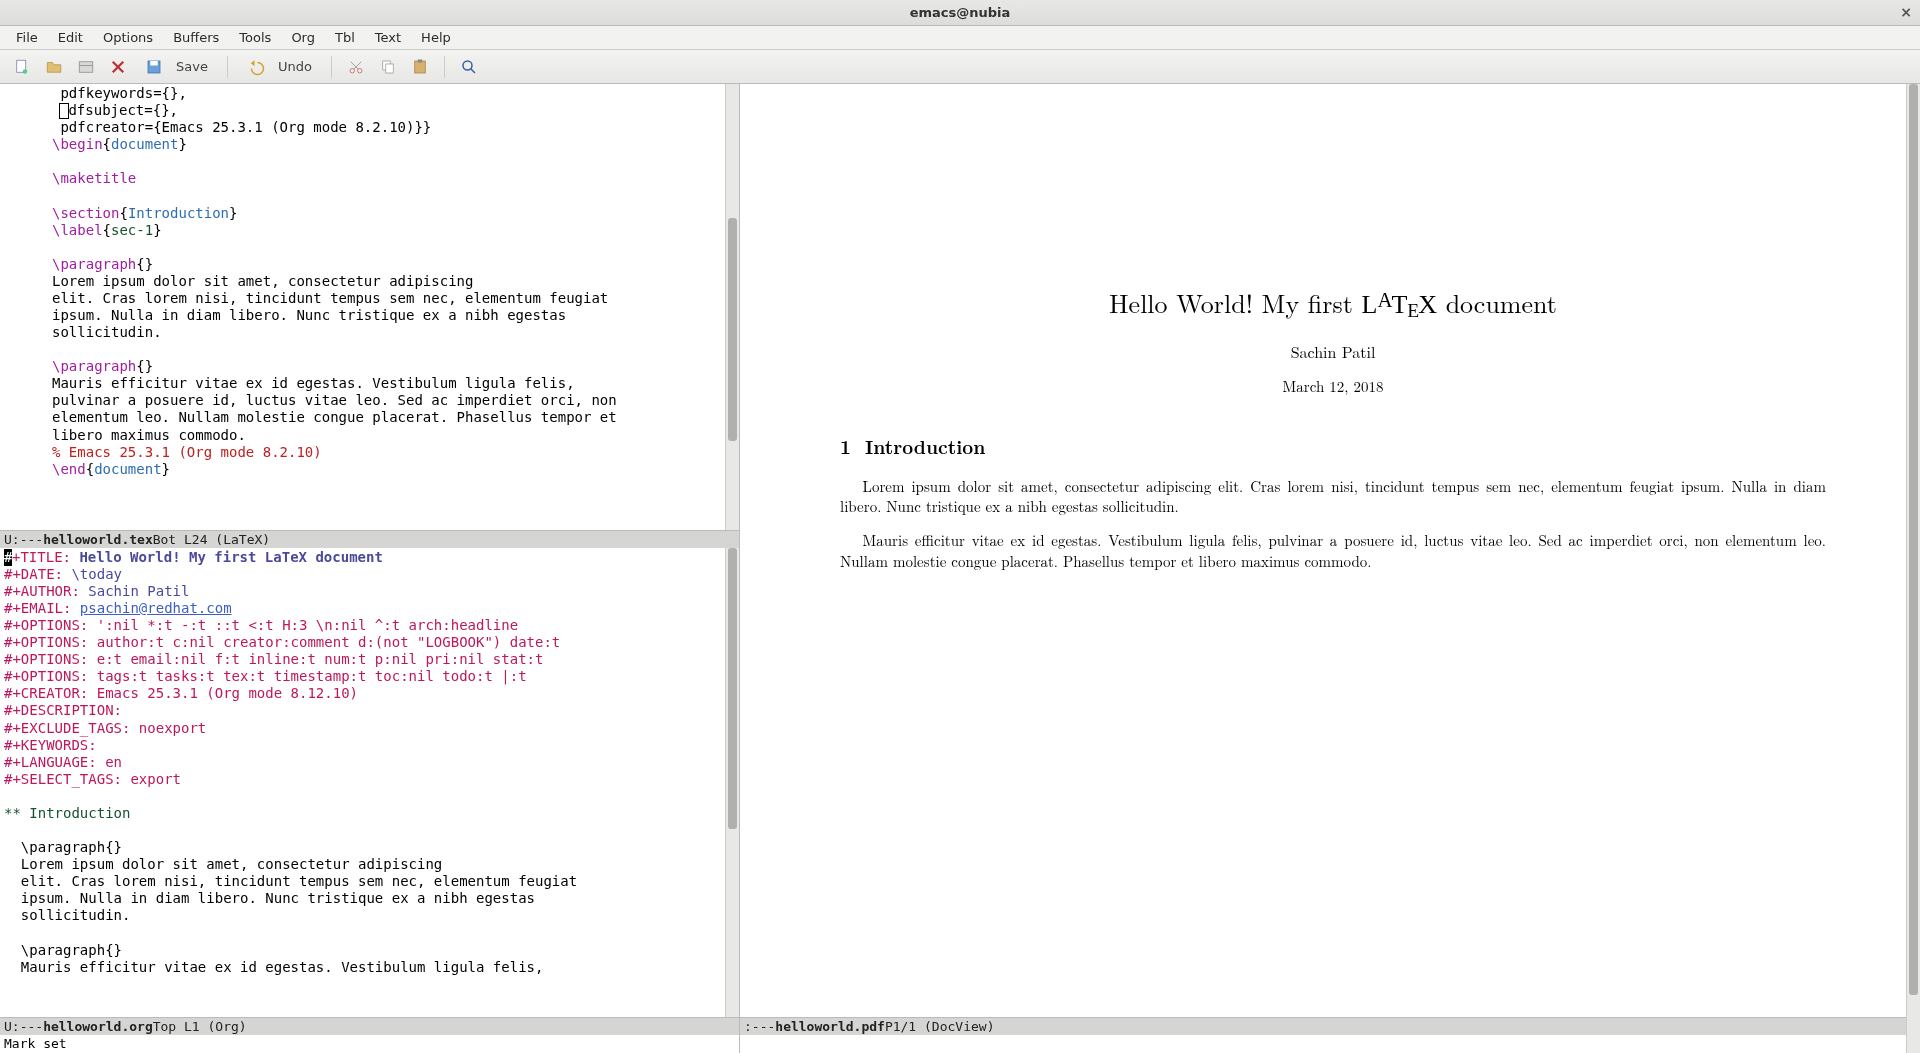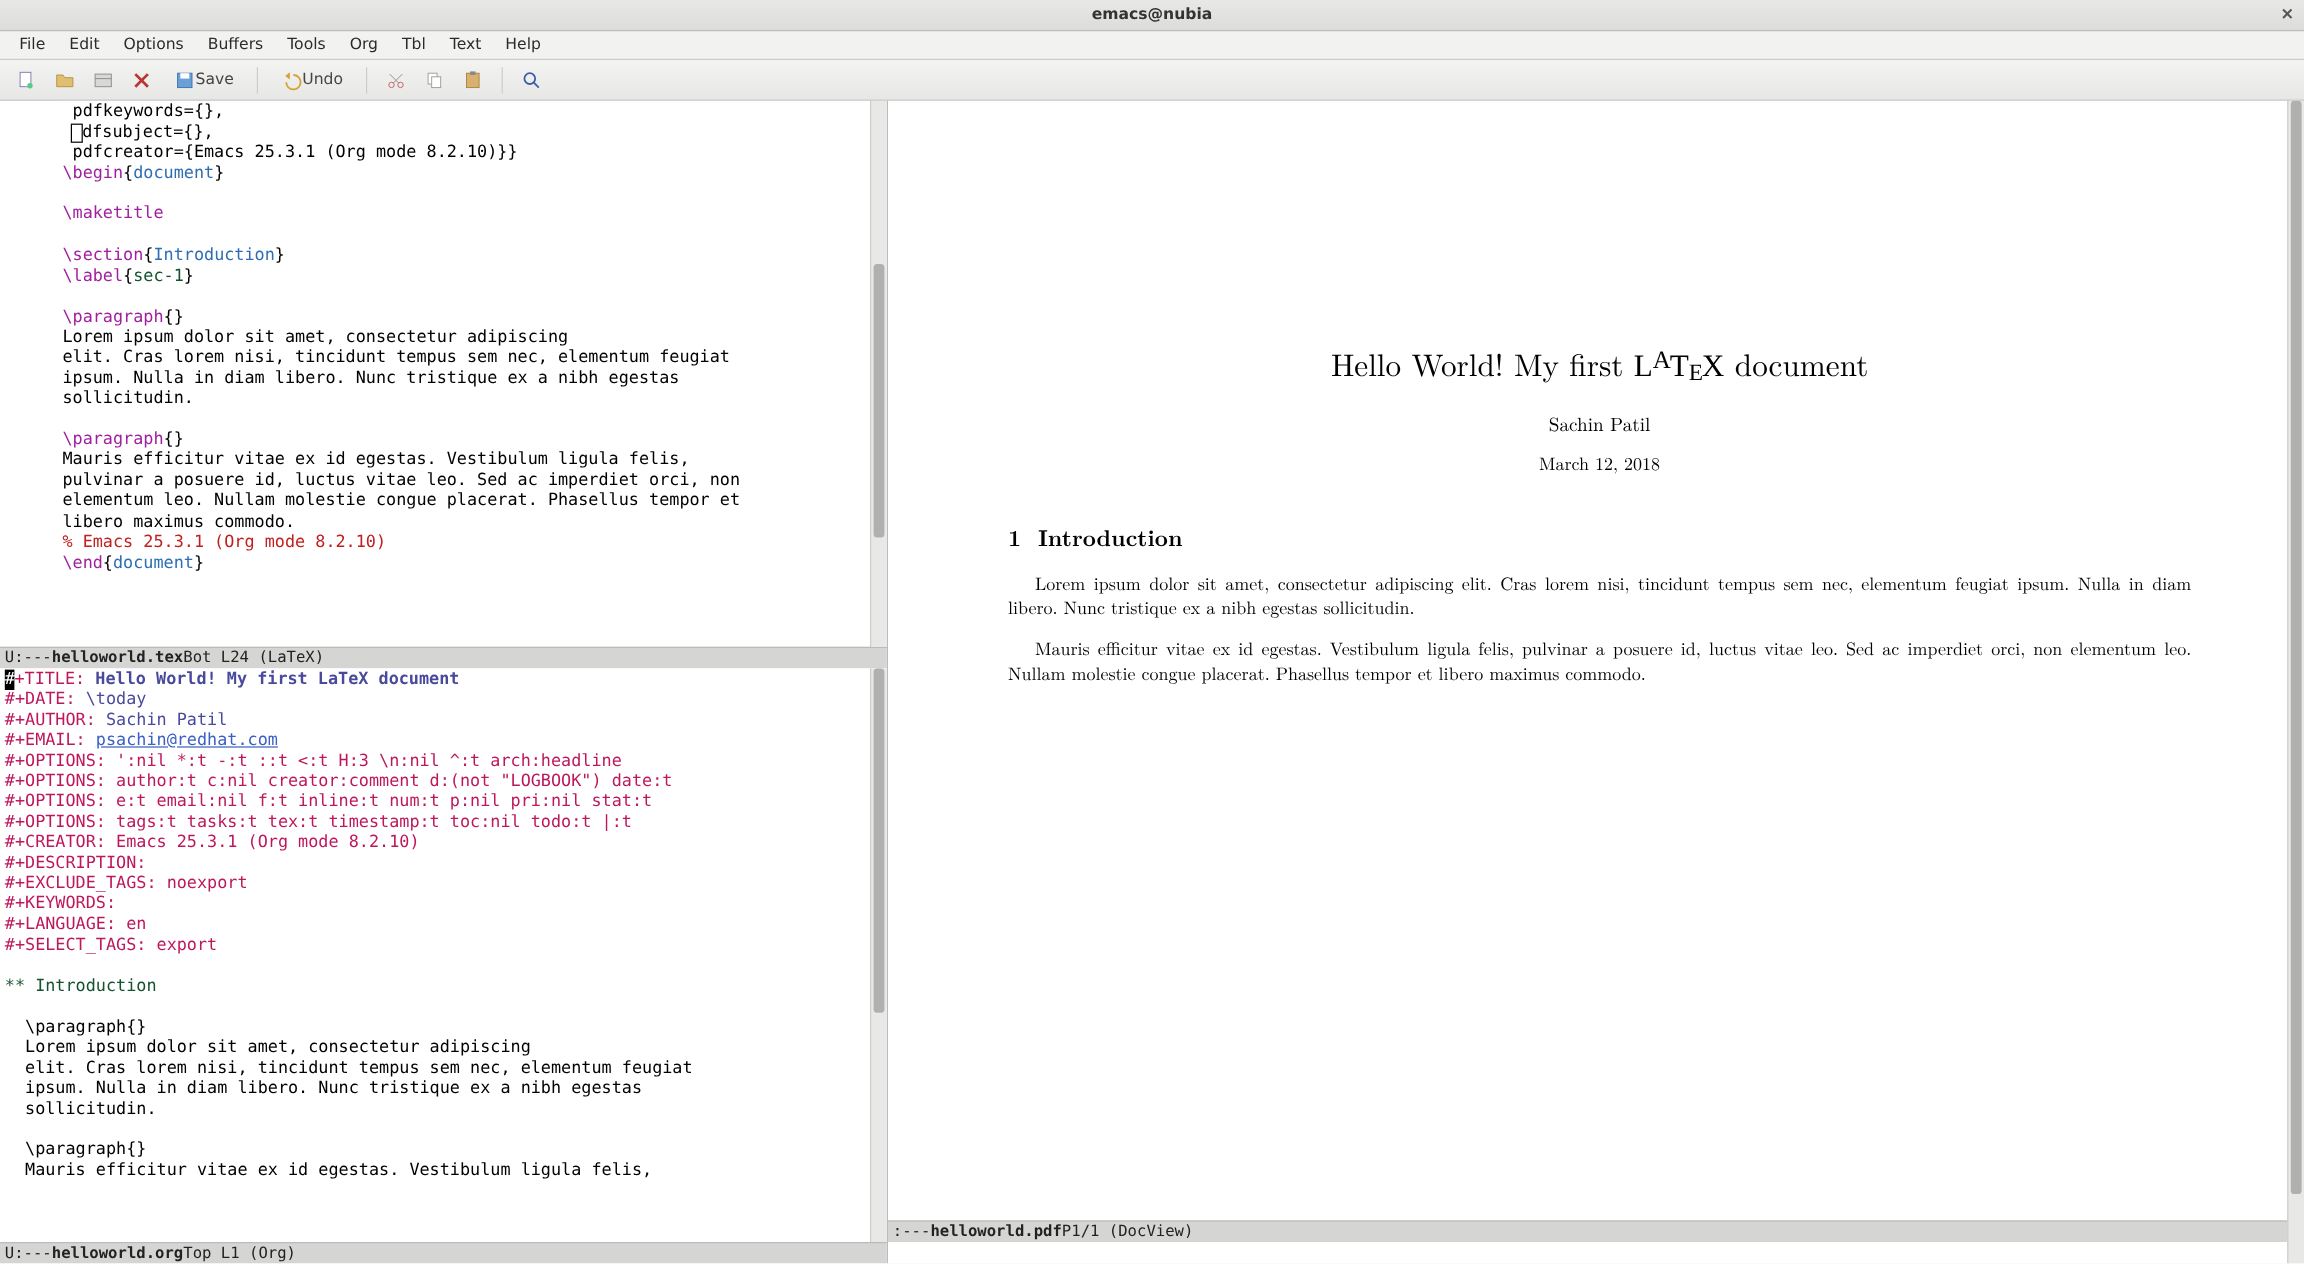--- a/index.html
+++ b/index.html
@@ -64,21 +64,21 @@
   justify-content: center;
   border: 1px solid transparent;
   border-radius: 3px;
   cursor: pointer;
 }
 .toolbar .tbtn svg { width: 18px; height: 18px; }
 .toolbar .sep {
   width: 1px; height: 22px; background: #ccc; margin: 0 6px;
 }
 .toolbar .labeled {
-  width: auto; padding: 0 8px; gap: 0;
+  width: auto; padding: 0 8px; gap: 13px;
   color: #444; font-size: 13px;
 }
 .mainarea {
   flex: 1;
   display: flex;
   background: #fff;
   overflow: hidden;
 }
 .leftcol {
   width: 740px;
@@ -326,21 +326,21 @@
 
     <div style="flex:1; display:flex;">
     <div class="editor editor-lower"><span style="background:#000;color:#fff;display:inline-block;width:8px;">#</span><span class="c-orgkey">+TITLE: </span><span class="c-orgval" style="font-weight:bold;">Hello World! My first LaTeX document</span>
 <span class="c-orgkey">#+DATE: </span><span class="c-orgval">\today</span>
 <span class="c-orgkey">#+AUTHOR: </span><span class="c-orgval">Sachin Patil</span>
 <span class="c-orgkey">#+EMAIL: </span><span class="c-email">psachin@redhat.com</span>
 <span class="c-orgkey">#+OPTIONS: ':nil *:t -:t ::t &lt;:t H:3 \n:nil ^:t arch:headline</span>
 <span class="c-orgkey">#+OPTIONS: author:t c:nil creator:comment d:(not "LOGBOOK") date:t</span>
 <span class="c-orgkey">#+OPTIONS: e:t email:nil f:t inline:t num:t p:nil pri:nil stat:t</span>
 <span class="c-orgkey">#+OPTIONS: tags:t tasks:t tex:t timestamp:t toc:nil todo:t |:t</span>
-<span class="c-orgkey">#+CREATOR: Emacs 25.3.1 (Org mode 8.2.10)</span>
+<span class="c-orgkey">#+CREATOR: Emacs 25.3.1 (Org mode 8.12.10)</span>
 <span class="c-orgkey">#+DESCRIPTION:</span>
 <span class="c-orgkey">#+EXCLUDE_TAGS: noexport</span>
 <span class="c-orgkey">#+KEYWORDS:</span>
 <span class="c-orgkey">#+LANGUAGE: en</span>
 <span class="c-orgkey">#+SELECT_TAGS: export</span>
 
 <span class="c-heading">** Introduction</span>
 
 <span>  \paragraph{}</span>
 <span>  Lorem ipsum dolor sit amet, consectetur adipiscing
@@ -354,20 +354,21 @@
       <div class="thumb" style="top:0; height:60%;"></div>
     </div>
     </div>
 
     <div class="modeline">
       <span>U:---  </span>
       <span class="fname">helloworld.org</span>
       <span>   Top L1     (Org)</span>
     </div>
 
+    <div class="minibuffer">Mark set</div>
   </div>
 
   <div class="rightcol">
     <div style="flex:1; display:flex; flex-direction:column;">
     <div class="pdfview">
       <div class="doctitle">
         <span>Hello World!  My first </span><span class="latex">L<sup>A</sup>T<sub>E</sub>X</span><span> document</span>
       </div>
       <div class="docauthor">Sachin Patil</div>
       <div class="docdate">March 12, 2018</div>

